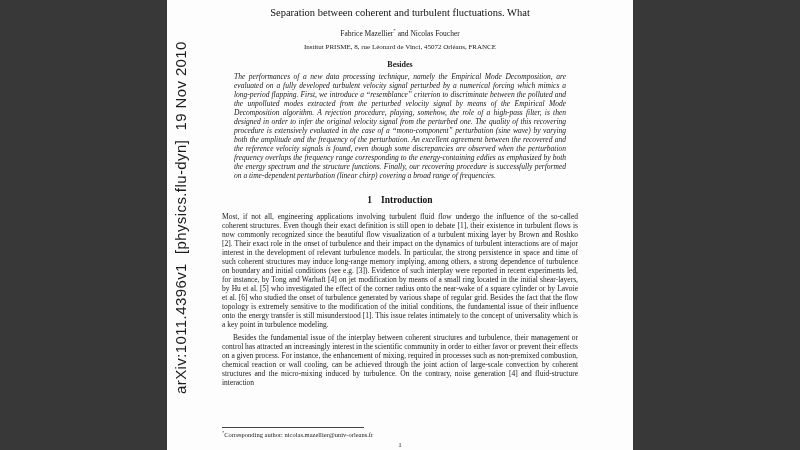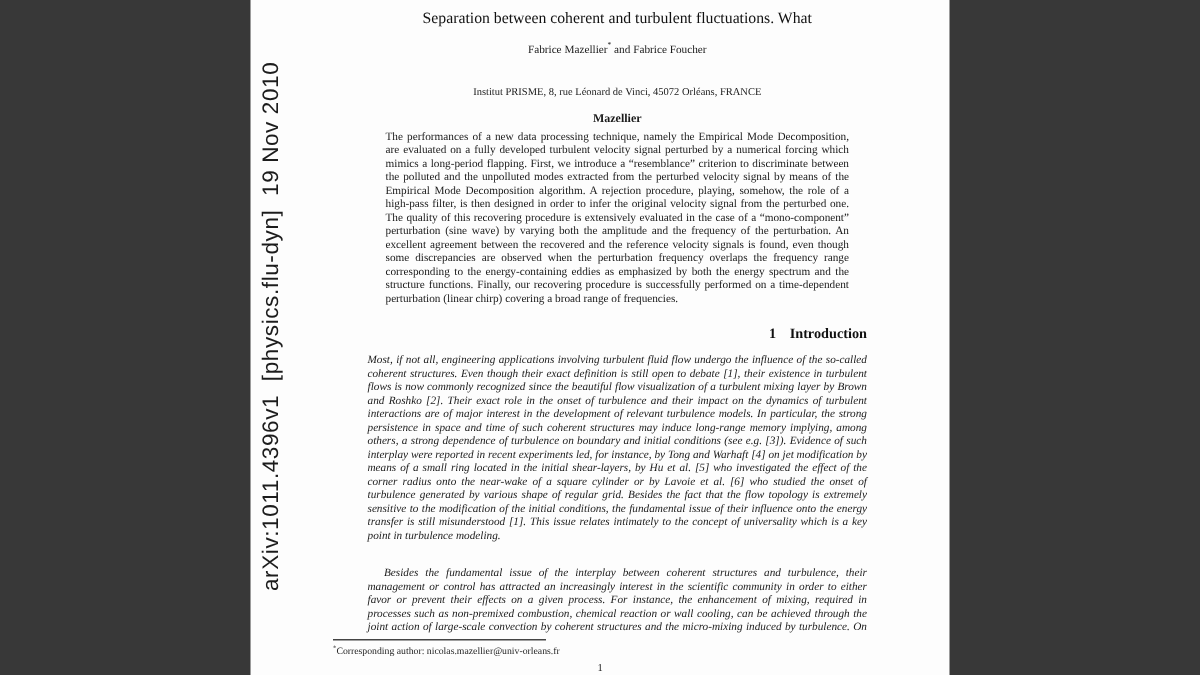--- a/index.html
+++ b/index.html
@@ -31,68 +31,68 @@
     transform: rotate(-90deg);
     transform-origin: 0 0;
     white-space: pre;
     font-family: "Liberation Sans", "DejaVu Sans", sans-serif;
     font-size: 15px;
     letter-spacing: 0.4px;
     color: #1c1c1c;
   }
 
   .content {
-    padding: 6px 55px 0 78px;
+    padding: 6px 55px 0 55px;
     text-align: center;
   }
 
   .title {
     font-size: 10.5px;
     font-weight: normal;
     line-height: 1.32;
     color: #111;
   }
   .title-line { display: block; }
 
   .authors { font-size: 7.5px; margin-top: 8px; }
   .authors sup { font-size: 5px; }
 
-  .affiliation { font-size: 7px; margin-top: 20px; }
+  .affiliation { font-size: 7px; margin-top: 6px; }
 
   .abstract-heading {
     font-size: 8px;
     font-weight: bold;
     margin-top: 9px;
   }
 
   .abstract-text {
     text-align: justify;
     font-size: 7.5px;
     line-height: 9px;
     margin: 3px 12px 0 12px;
+    font-style: italic;
   }
 
   .section-heading {
-    text-align: right;
+    text-align: center;
     font-size: 9.5px;
     font-weight: bold;
     margin-top: 15px;
     color: #111;
   }
   .sec-num { margin-right: 9px; }
 
   .body-par {
     text-align: justify;
     font-size: 7.5px;
     line-height: 9px;
     margin-top: 7px;
-    font-style: italic;
   }
   .body-par.indent {
-    margin-top: 16px;
+    margin-top: 4px;
     text-indent: 11px;
   }
 
   .footnote-block {
     position: absolute;
     left: 55px;
     right: 55px;
     bottom: 12px;
     background: #fdfdfd;
     z-index: 2;
@@ -124,25 +124,25 @@
   <div class="paper-page">
 
     <div class="arxiv-stamp">arXiv:1011.4396v1  [physics.flu-dyn]  19 Nov 2010</div>
 
     <div class="content">
 
       <div class="title">
         <span class="title-line">Separation between coherent and turbulent fluctuations. What</span>
       </div>
 
-      <div class="authors"><span>Fabrice Mazellier</span><sup>*</sup><span> and Fabrice Foucher</span></div>
+      <div class="authors"><span>Fabrice Mazellier</span><sup>*</sup><span> and Nicolas Foucher</span></div>
 
       <div class="affiliation">Institut PRISME, 8, rue Léonard de Vinci, 45072 Orléans, FRANCE</div>
 
-      <div class="abstract-heading">Mazellier</div>
+      <div class="abstract-heading">Besides</div>
 
       <p class="abstract-text">The performances of a new data processing technique, namely the Empirical Mode Decomposition, are evaluated on a fully developed turbulent velocity signal perturbed by a numerical forcing which mimics a long-period flapping. First, we introduce a “resemblance” criterion to discriminate between the polluted and the unpolluted modes extracted from the perturbed velocity signal by means of the Empirical Mode Decomposition algorithm. A rejection procedure, playing, somehow, the role of a high-pass filter, is then designed in order to infer the original velocity signal from the perturbed one. The quality of this recovering procedure is extensively evaluated in the case of a “mono-component” perturbation (sine wave) by varying both the amplitude and the frequency of the perturbation. An excellent agreement between the recovered and the reference velocity signals is found, even though some discrepancies are observed when the perturbation frequency overlaps the frequency range corresponding to the energy-containing eddies as emphasized by both the energy spectrum and the structure functions. Finally, our recovering procedure is successfully performed on a time-dependent perturbation (linear chirp) covering a broad range of frequencies.</p>
 
       <div class="section-heading"><span class="sec-num">1</span><span>Introduction</span></div>
 
       <p class="body-par">Most, if not all, engineering applications involving turbulent fluid flow undergo the influence of the so-called coherent structures. Even though their exact definition is still open to debate [1], their existence in turbulent flows is now commonly recognized since the beautiful flow visualization of a turbulent mixing layer by Brown and Roshko [2]. Their exact role in the onset of turbulence and their impact on the dynamics of turbulent interactions are of major interest in the development of relevant turbulence models. In particular, the strong persistence in space and time of such coherent structures may induce long-range memory implying, among others, a strong dependence of turbulence on boundary and initial conditions (see e.g. [3]). Evidence of such interplay were reported in recent experiments led, for instance, by Tong and Warhaft [4] on jet modification by means of a small ring located in the initial shear-layers, by Hu et al. [5] who investigated the effect of the corner radius onto the near-wake of a square cylinder or by Lavoie et al. [6] who studied the onset of turbulence generated by various shape of regular grid. Besides the fact that the flow topology is extremely sensitive to the modification of the initial conditions, the fundamental issue of their influence onto the energy transfer is still misunderstood [1]. This issue relates intimately to the concept of universality which is a key point in turbulence modeling.</p>
 
       <p class="body-par indent">Besides the fundamental issue of the interplay between coherent structures and turbulence, their management or control has attracted an increasingly interest in the scientific community in order to either favor or prevent their effects on a given process. For instance, the enhancement of mixing, required in processes such as non-premixed combustion, chemical reaction or wall cooling, can be achieved through the joint action of large-scale convection by coherent structures and the micro-mixing induced by turbulence. On the contrary, noise generation [4] and fluid-structure interaction</p>
 
     </div>

